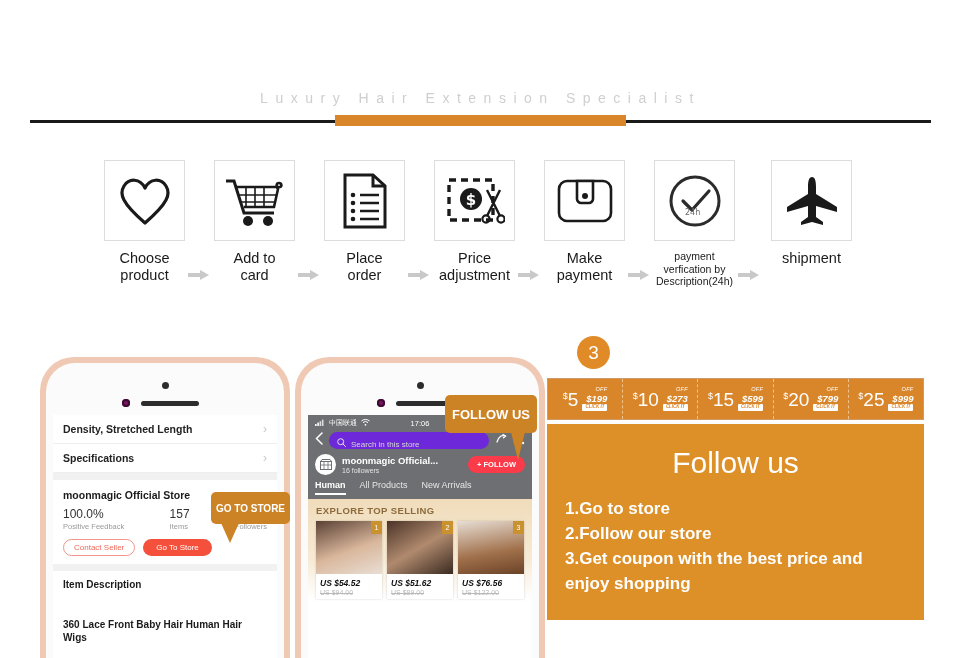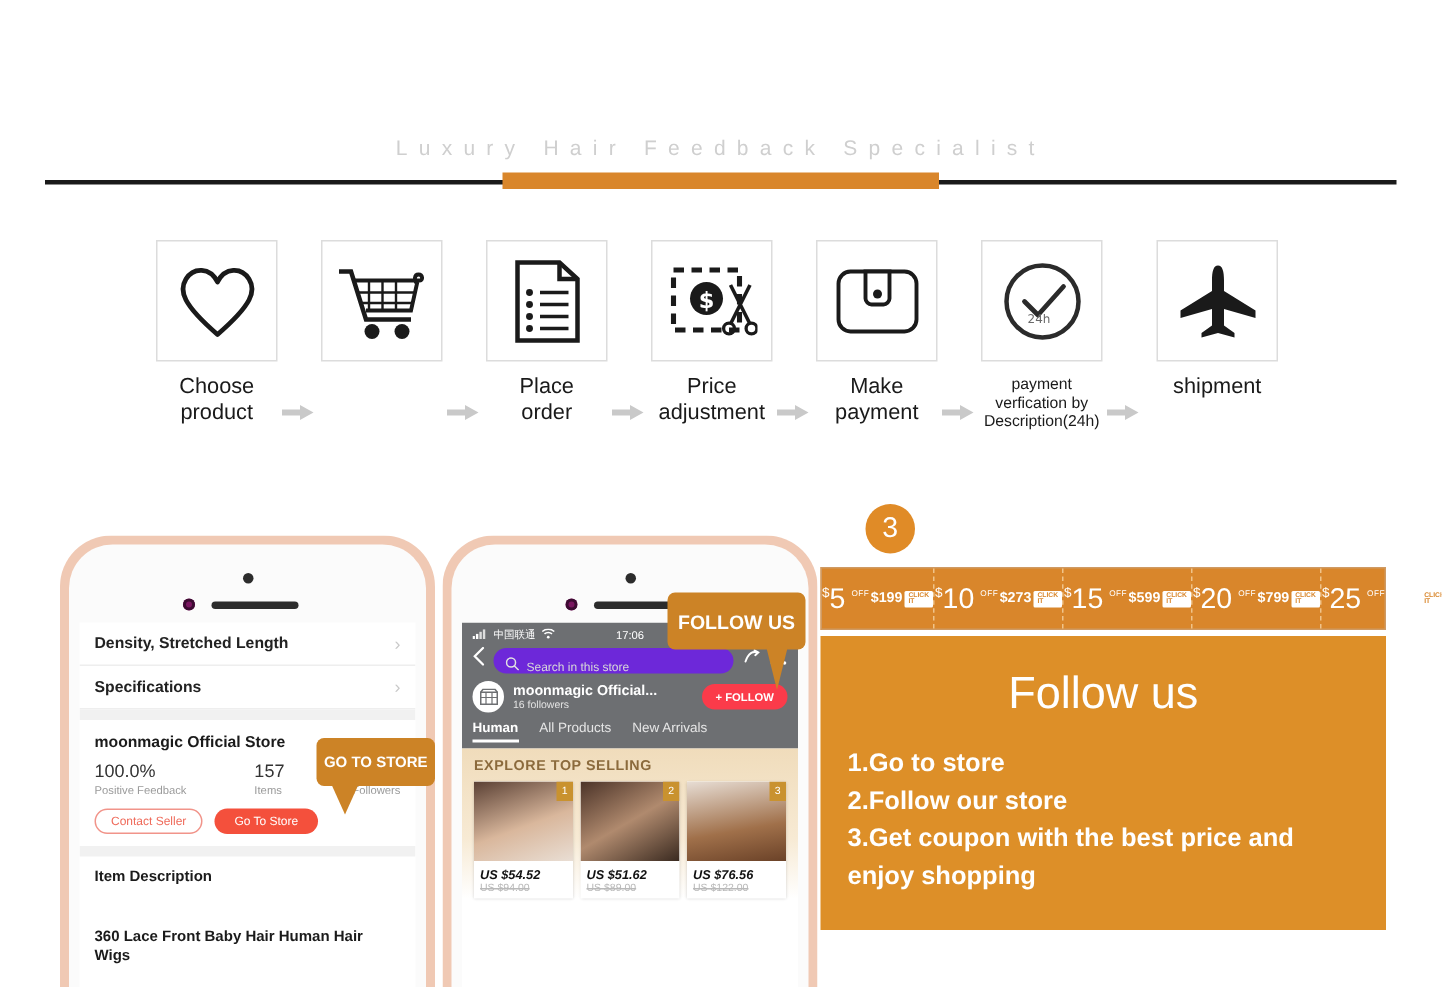--- a/index.html
+++ b/index.html
@@ -99,37 +99,37 @@
   
   .badge3{position:absolute;left:577px;top:336px;width:33px;height:33px;border-radius:50%;
       background:#e08b27;color:#fff;font-size:19px;display:flex;align-items:center;justify-content:center;font-weight:400;}
   .coupons{position:absolute;left:547px;top:378px;width:377px;height:42px;background:#d9862b;
       border:1px solid #cf9a63;box-sizing:border-box;display:flex;}
   .cp{flex:1;display:flex;align-items:center;justify-content:center;gap:4px;
       border-right:1px dashed #f0c38a;box-sizing:border-box;}
   .cp:last-child{border-right:none;}
   .cp .amt{font-size:19px;color:#fff;font-weight:400;line-height:1;}
   .cp .amt sup{font-size:9px;vertical-align:super;}
-  .cp .rt{display:flex;flex-direction:row;align-items:flex-start;gap:1px;}
+  .cp .rt{display:flex;flex-direction:column;align-items:flex-end;gap:1px;font-style:italic;}
   .cp .off{font-size:5.5px;color:#fff;letter-spacing:.3px;line-height:1;}
   .cp .min{font-size:9.5px;color:#fff;font-weight:700;line-height:1;}
   .cp .clk{background:#fff;color:#d9862b;font-size:4.5px;font-weight:700;padding:1px 3px;border-radius:1px;line-height:1;}
 
   .followbox{position:absolute;left:547px;top:424px;width:377px;height:196px;background:#dd8f28;color:#fff;}
   .followbox .ttl{text-align:center;font-size:30px;font-weight:400;padding-top:22px;}
   .followbox ol{list-style:none;margin:16px 0 0;padding:0 0 0 18px;}
   .followbox li{font-size:17px;font-weight:700;line-height:25px;}
 </style>
 </head>
 <body>
 
 <div id="root">
 
   <div class="hdr-title">HOW TO ORDER</div>
-  <div class="hdr-sub">Luxury Hair Feedback Specialist</div>
+  <div class="hdr-sub">Luxury Hair Extension Specialist</div>
   <div class="rule-black"></div>
   <div class="rule-orange"></div>
 
   <div class="steps">
 
     <div class="step" style="left:102px">
       <div class="box">
         <svg width="58" height="52" viewBox="0 0 58 52">
             <path d="M29 48 C6 28 3 19 8 11 C13 3 24 3 29 13 C34 3 45 3 50 11 C55 19 52 28 29 48 Z" fill="none" stroke="#1a1a1a" stroke-width="3.2" stroke-linejoin="round"></path>
           </svg>
@@ -147,20 +147,24 @@
     <div class="step" style="left:212px">
       <div class="box">
         <svg width="62" height="52" viewBox="0 0 62 52">
           <path d="M2 6 H10 L20 38 H50" fill="none" stroke="#1a1a1a" stroke-width="3"></path>
           <path d="M12 12 H56 C58 12 58 8 55 8 C52 8 52 12 54 14 L50 32 H20" fill="none" stroke="#1a1a1a" stroke-width="2.6"></path>
           <path d="M14 20 H52 M16 27 H51" stroke="#1a1a1a" stroke-width="1.6"></path>
           <path d="M22 13 V33 M31 13 V33 M40 13 V33" stroke="#1a1a1a" stroke-width="1.6"></path>
           <circle cx="24" cy="46" r="5" fill="#1a1a1a"></circle>
             <circle cx="44" cy="46" r="5" fill="#1a1a1a"></circle>
         </svg>
+      </div>
+      <div class="cap">
+        <div>Add to</div>
+          <div>card</div>
       </div>
     </div>
     <div class="arrow" style="left:298px">
         <i></i>
         <b></b>
       </div>
 
     <div class="step" style="left:322px">
       <div class="box">
         <svg width="48" height="56" viewBox="0 0 48 56">

